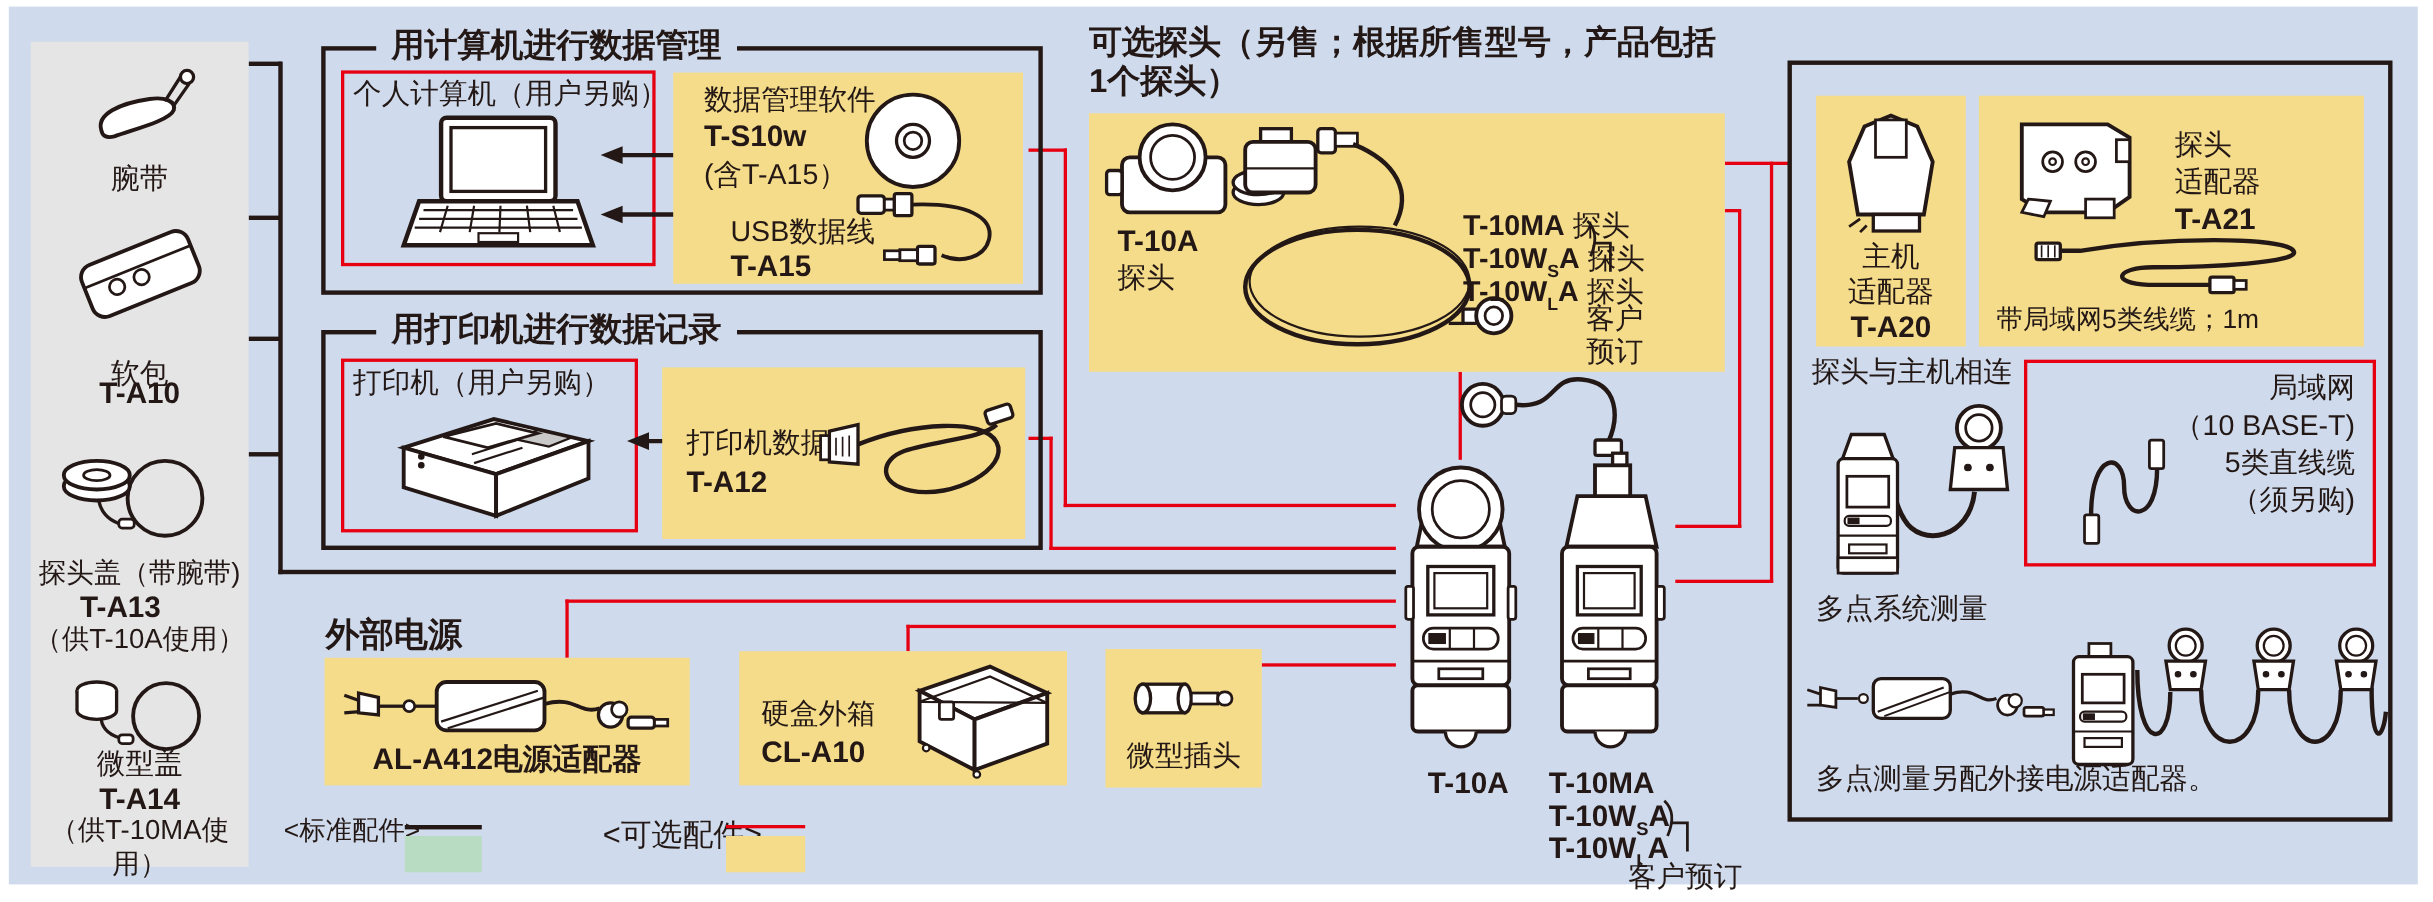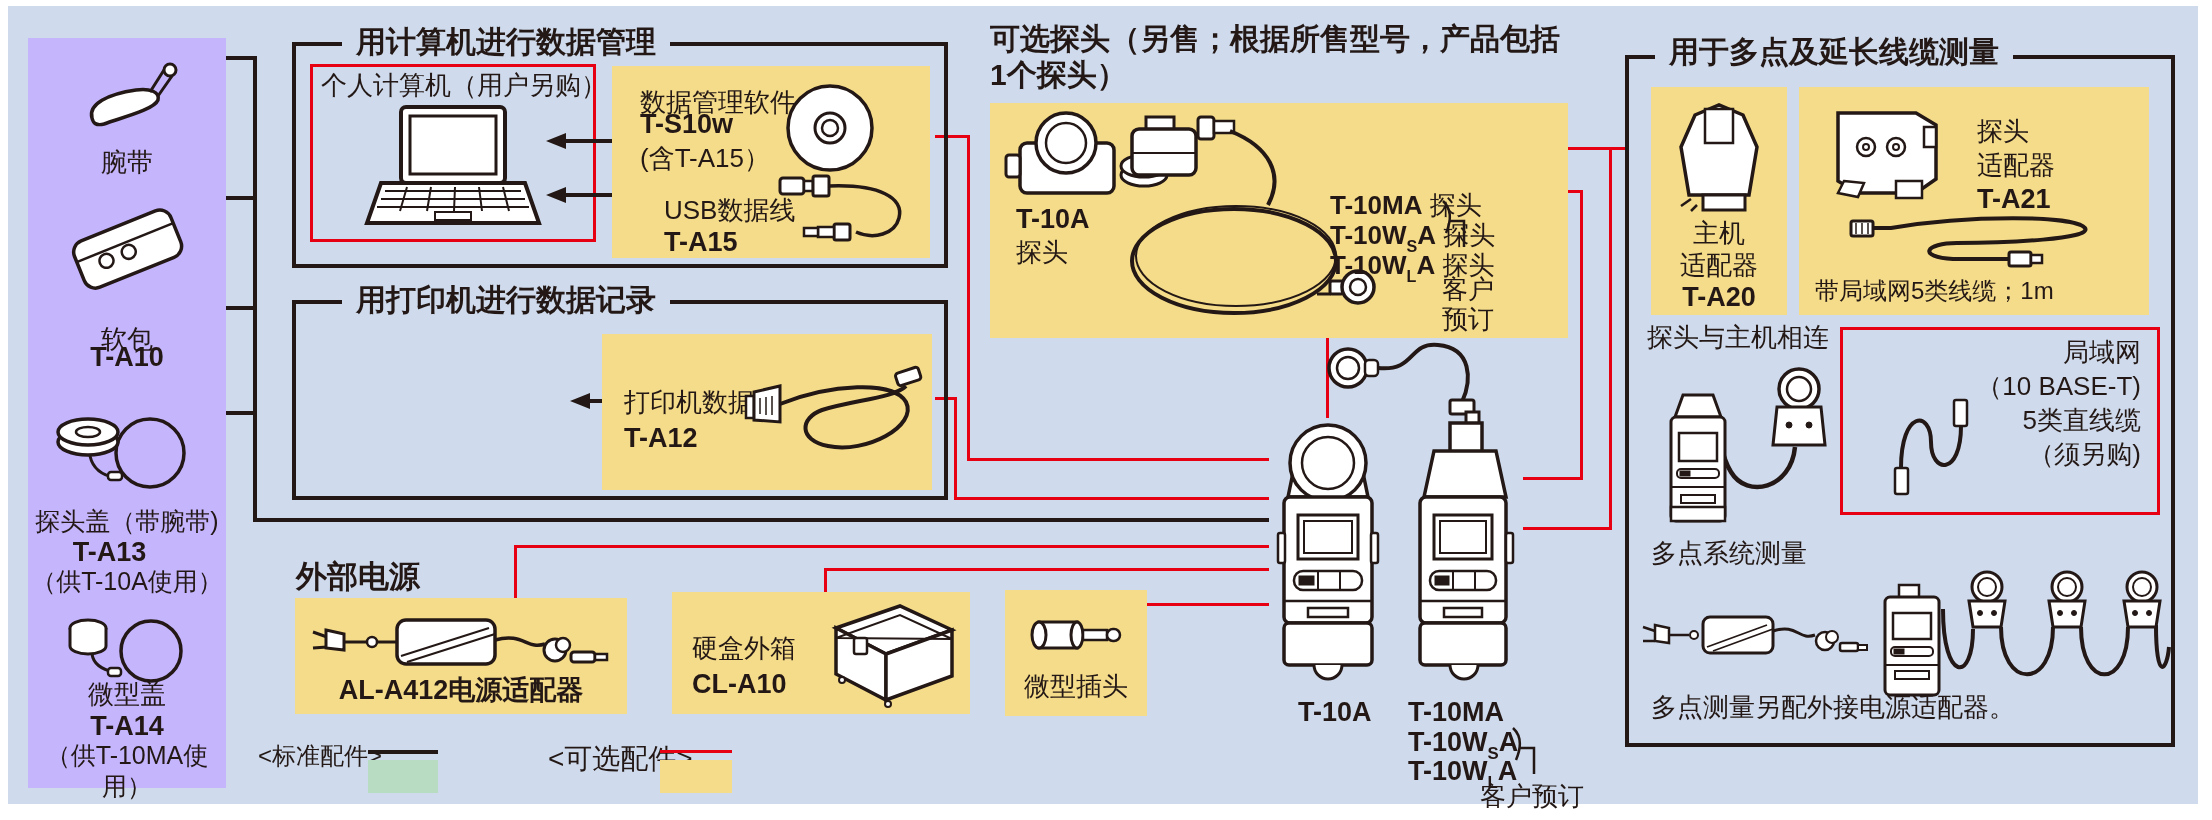--- a/index.html
+++ b/index.html
@@ -1,20 +1,20 @@
 <!DOCTYPE html>
 <html><head>
 <meta charset="utf-8">
 <style>
   html,body{margin:0;padding:0;background:#ffffff;}
   .stage{position:relative;width:2212px;height:820px;background:#ffffff;overflow:hidden;
          font-family:"Liberation Sans","DejaVu Sans",sans-serif;color:#231815;}
   .abs{position:absolute;}
   .diagram-bg{left:8px;top:6px;width:2190px;height:798px;background:#cfdbec;}
-  .green-panel{background:#c4b5fd;}
+  .green-panel{background:#e5e5e5;}
   .ybox{background:#f5dc8a;}
   .blackbox{border:4px solid #231815;}
   .redbox{border:3px solid #e60012;}
   .box-title{position:absolute;top:-23px;left:46px;background:#cfdbec;padding:0 14px;
              font-weight:bold;font-size:30px;line-height:1.25;white-space:nowrap;}
   .t26{font-size:26px;line-height:1.25;}
   .t25{font-size:25px;line-height:1.25;}
   .t23{font-size:23px;line-height:1.2;}
   .t27b{font-size:27px;font-weight:bold;line-height:1.2;}
   .t30b{font-size:30px;font-weight:bold;line-height:1.25;}
@@ -120,21 +120,21 @@
 
     <svg class="abs" style="left:248px;top:84px;" width="72" height="22" viewBox="0 0 72 22">
       <path d="M70,11 H16" stroke="#231815" stroke-width="4" fill="none"></path>
       <polygon points="2,11 22,3 22,19" fill="#231815"></polygon>
     </svg>
     <svg class="abs" style="left:248px;top:138px;" width="72" height="22" viewBox="0 0 72 22">
       <path d="M70,11 H16" stroke="#231815" stroke-width="4" fill="none"></path>
       <polygon points="2,11 22,3 22,19" fill="#231815"></polygon>
     </svg>
     <div class="abs ybox" style="left:316px;top:20px;width:318px;height:192px;">
-      <div class="abs t26" style="left:28px;top:20px;white-space:nowrap;text-align:right;">数据管理软件</div>
+      <div class="abs t26" style="left:28px;top:8px;white-space:nowrap;text-align:right;">数据管理软件</div>
       <div class="abs t27b" style="left:28px;top:42px;">T-S10w</div>
       <div class="abs t26" style="left:28px;top:76px;">(含T-A15）</div>
       <svg class="abs ill" style="left:172px;top:16px;" width="92" height="92" viewBox="0 0 92 92">
         <circle cx="46" cy="46" r="42" fill="#fff" stroke-width="3.5"></circle>
         <circle cx="46" cy="46" r="15" fill="#fff" stroke-width="3"></circle>
         <circle cx="46" cy="46" r="8" fill="#fff" stroke-width="2.5"></circle>
       </svg>
       <div class="abs t26" style="left:52px;top:128px;white-space:nowrap;">USB数据线</div>
       <div class="abs t27b" style="left:52px;top:160px;">T-A15</div>
       <svg class="abs ill" style="left:166px;top:100px;" width="148" height="90" viewBox="0 0 148 90">
@@ -144,20 +144,33 @@
         <path d="M51,20 C102,18 126,32 121,52 C117,68 96,74 78,66" fill="none" stroke-width="3.5"></path>
         <rect x="56" y="58" width="16" height="16" rx="2" fill="#fff" stroke-width="3"></rect>
         <rect x="40" y="61" width="16" height="10" fill="#fff" stroke-width="2.5"></rect>
         <rect x="26" y="62" width="14" height="8" fill="#fff" stroke-width="2.5"></rect>
       </svg>
     </div>
   </div>
 
   <div class="abs blackbox" style="left:292px;top:300px;width:648px;height:192px;">
     <span class="box-title">用打印机进行数据记录</span>
+    <div class="abs redbox" style="left:14px;top:22px;width:264px;height:152px;">
+      <div class="abs t26" style="left:8px;top:2px;white-space:nowrap;">打印机（用户另购）</div>
+      <svg class="abs ill" style="left:26px;top:40px;" width="210" height="108" viewBox="0 0 210 108">
+        <polygon points="28,38 110,12 196,32 112,62" fill="#fff" stroke-width="3.5"></polygon>
+        <polygon points="28,38 28,74 112,100 112,62" fill="#fff" stroke-width="3.5"></polygon>
+        <polygon points="196,32 196,66 112,100 112,62" fill="#fff" stroke-width="3.5"></polygon>
+        <polygon points="150,22 180,29 160,37 128,30" fill="#c9c9c9" stroke-width="2"></polygon>
+        <polygon points="64,28 112,16 150,25 104,38" fill="#fff" stroke-width="2.5"></polygon>
+        <path d="M90,44 l44,-14 M92,52 l44,-14" fill="none" stroke-width="2"></path>
+        <circle cx="44" cy="46" r="2.5" fill="#231815" stroke="none"></circle>
+        <circle cx="44" cy="54" r="2.5" fill="#231815" stroke="none"></circle>
+      </svg>
+    </div>
     <svg class="abs" style="left:272px;top:86px;" width="52" height="22" viewBox="0 0 52 22">
       <path d="M50,11 H16" stroke="#231815" stroke-width="4" fill="none"></path>
       <polygon points="2,11 22,3 22,19" fill="#231815"></polygon>
     </svg>
     <div class="abs ybox" style="left:306px;top:30px;width:330px;height:156px;">
       <div class="abs t26" style="left:22px;top:52px;white-space:nowrap;">打印机数据线</div>
       <div class="abs t27b" style="left:22px;top:88px;">T-A12</div>
       <svg class="abs ill" style="left:142px;top:14px;" width="180" height="130" viewBox="0 0 180 130">
         <rect x="2" y="48" width="8" height="22" fill="#fff" stroke-width="2.5"></rect>
         <polygon points="10,44 36,38 36,74 10,72" fill="#fff" stroke-width="3"></polygon>
@@ -293,21 +306,20 @@
   <div class="abs t27b" style="left:1298px;top:696px;">T-10A</div>
   <div class="abs t27b" style="left:1408px;top:696px;">T-10MA</div>
   <div class="abs t27b" style="left:1408px;top:726px;"><span>T-10W</span><sub>S</sub><span>A</span></div>
   <div class="abs t27b" style="left:1408px;top:755px;"><span>T-10W</span><sub>L</sub><span>A</span></div>
   <svg class="abs" style="left:1508px;top:726px;" width="30" height="52" viewBox="0 0 30 52">
     <path d="M5,2 q12,11 3,32 M12,22 h14 v26" fill="none" stroke="#231815" stroke-width="2.5"></path>
   </svg>
   <div class="abs t26" style="left:1480px;top:780px;white-space:nowrap;">客户预订</div>
 
   <div class="abs blackbox" style="left:1625px;top:55px;width:542px;height:684px;">
-    <span class="box-title" style="left:26px;top:-26px;">用于多点及延长线缆测量</span>
 
     <div class="abs ybox" style="left:22px;top:28px;width:136px;height:228px;">
       <svg class="abs ill" style="left:10px;top:8px;" width="116" height="122" viewBox="0 0 116 122">
         <polygon points="28,100 20,52 34,20 58,10 82,20 96,52 88,100" fill="#fff" stroke-width="3.5"></polygon>
         <rect x="44" y="14" width="28" height="34" fill="#fff" stroke-width="2.5"></rect>
         <rect x="42" y="100" width="42" height="15" fill="#fff" stroke-width="3"></rect>
         <path d="M30,104 l-10,7 M36,110 l-6,6" fill="none" stroke-width="2.5"></path>
       </svg>
       <div class="abs t26 center" style="left:0;top:130px;width:136px;">主机</div>
       <div class="abs t26 center" style="left:0;top:162px;width:136px;">适配器</div>

